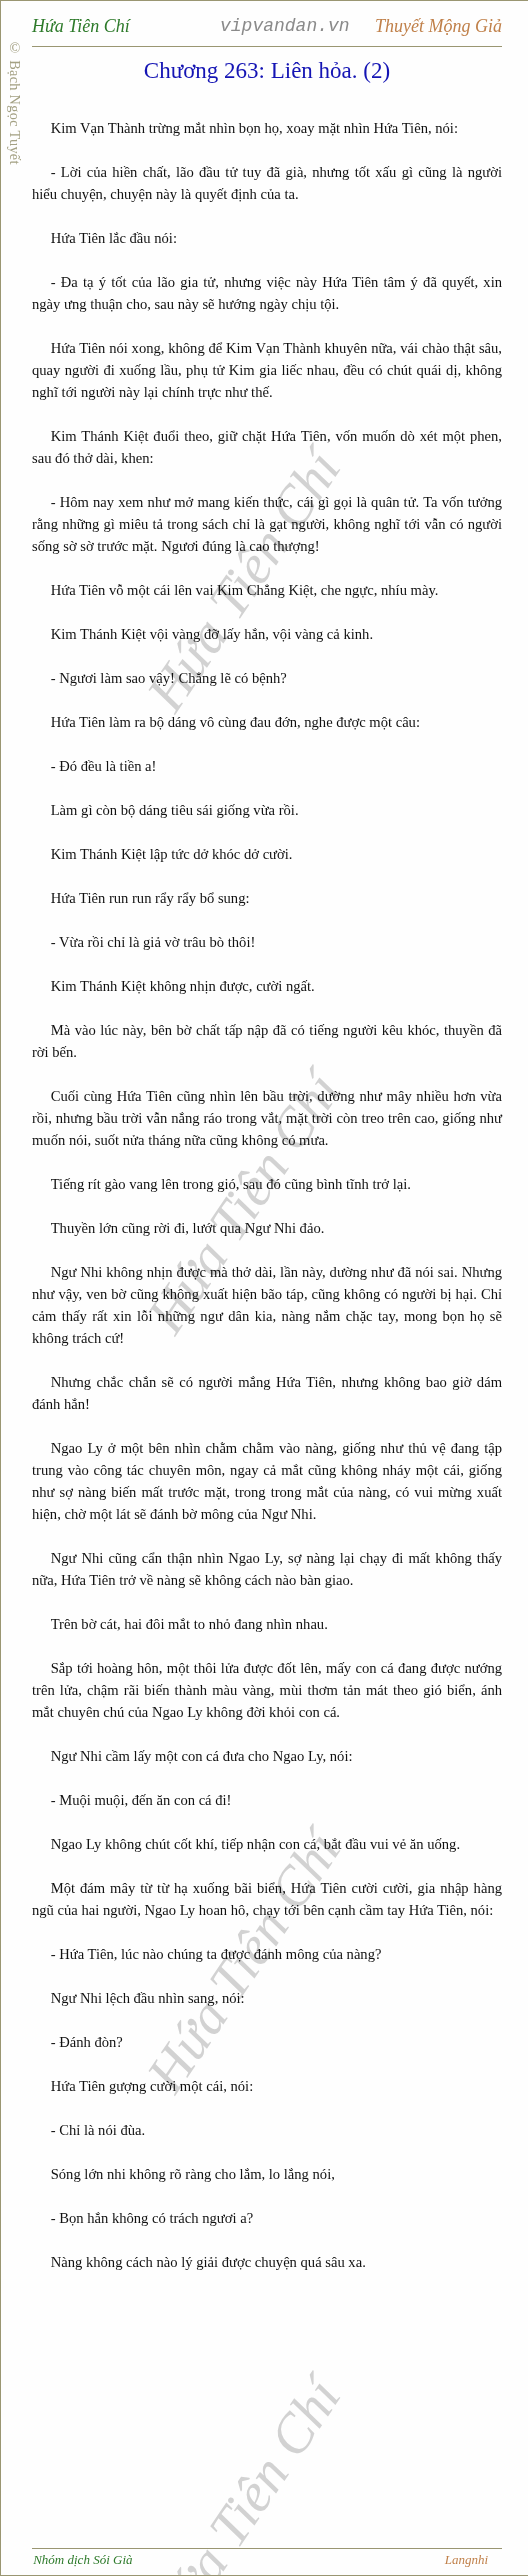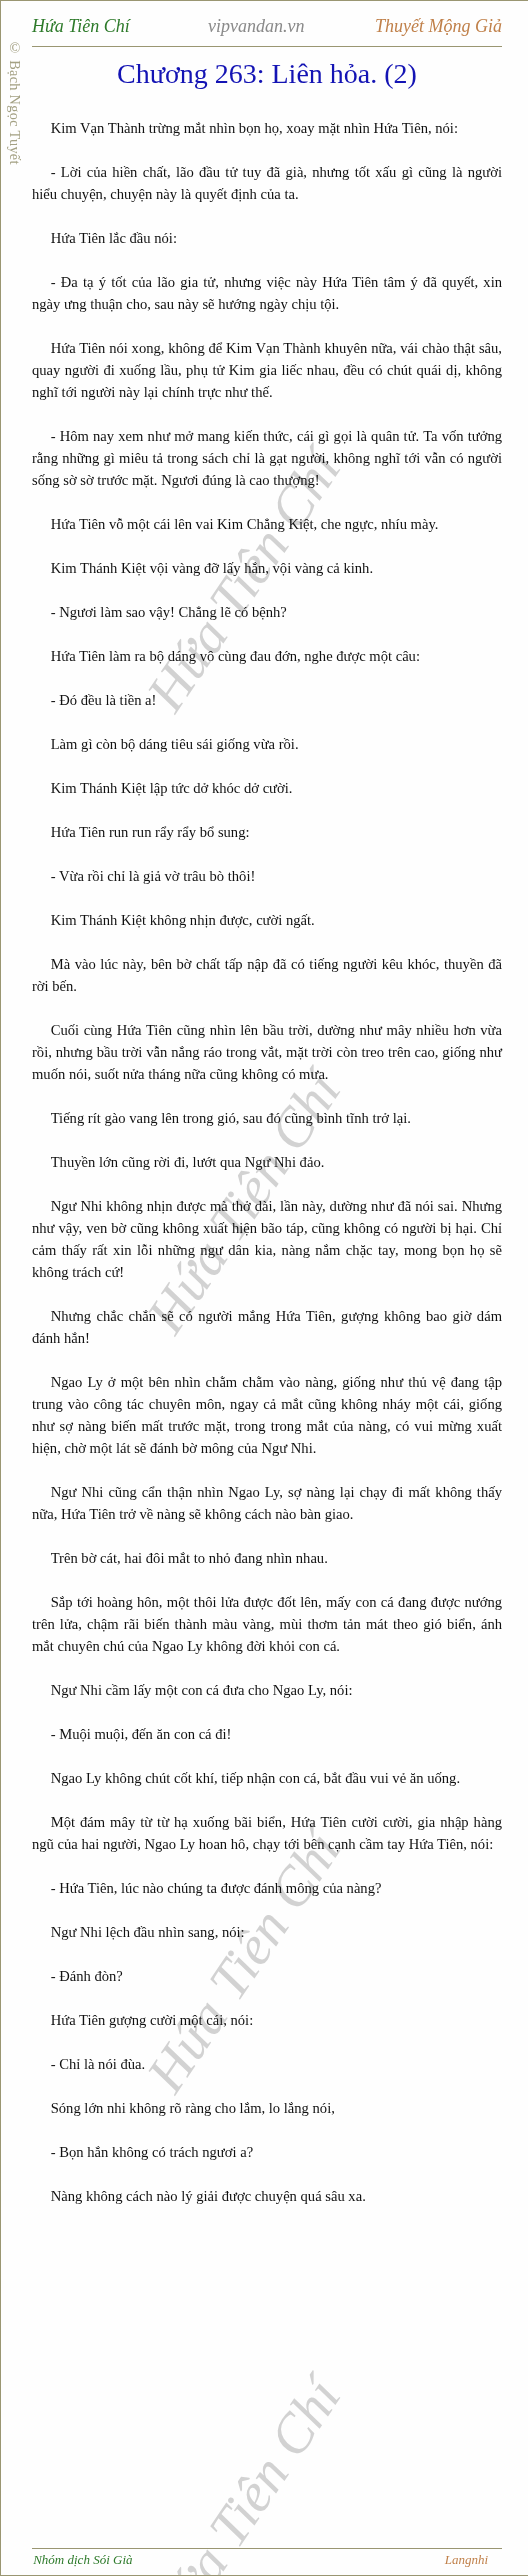--- a/index.html
+++ b/index.html
@@ -14,25 +14,25 @@
     font-family: "Liberation Serif", serif; font-size: 14.3px; color: #a4a184;
     letter-spacing: 0.3px;
   }
   .header {
     position: absolute; left: 31px; top: 8.7px; width: 470px; height: 36px;
     border-bottom: 1.2px solid #9a9672;
     font-family: "Liberation Serif", serif; font-style: italic; font-size: 18px;
   }
   .header span { position: absolute; top: 6.2px; white-space: nowrap; }
   .h-left { left: 0; color: #2d7a2a; }
-  .h-mid { left: 176px; color: #8a8a8a; }
+  .h-mid { left: 188px; color: #8a8a8a; font-family: Liberation Mono, monospace; }
   .h-right { right: 0; color: #c0804a; }
   .chapter-title {
     position: absolute; left: 31px; top: 57px; width: 470px; text-align: center;
-    font-family: "Liberation Serif", serif; font-size: 28px; color: #1414b4;
+    font-family: "Liberation Serif", serif; font-size: 23px; color: #1414b4;
   }
   .body {
     position: absolute; left: 31px; top: 116px; width: 470px;
     font-family: "Liberation Serif", serif; font-size: 14.6px; line-height: 22px; color: #111;
     text-align: justify;
   }
   .body p { margin: 0 0 22px 0; text-indent: 18.7px; }
   .wm {
     position: absolute; font-family: "Liberation Serif", serif; font-style: italic;
     font-size: 55px; color: rgba(150,150,150,0.42); white-space: nowrap;
@@ -66,37 +66,38 @@
   <div class="wm" style="left:93px; top:1170px;">Hứa Tiên Chí</div>
   <div class="wm" style="left:93px; top:1929px;">Hứa Tiên Chí</div>
   <div class="wm" style="left:93px; top:2476px;">Hứa Tiên Chí</div>
 
   <div class="body" id="body">
       <p>Kim Vạn Thành trừng mắt nhìn bọn họ, xoay mặt nhìn Hứa Tiên, nói:</p>
       <p>- Lời của hiền chất, lão đầu tử tuy đã già, nhưng tốt xấu gì cũng là người hiểu chuyện, chuyện này là quyết định của ta.</p>
       <p>Hứa Tiên lắc đầu nói:</p>
       <p>- Đa tạ ý tốt của lão gia tử, nhưng việc này Hứa Tiên tâm ý đã quyết, xin ngày ưng thuận cho, sau này sẽ hướng ngày chịu tội.</p>
       <p>Hứa Tiên nói xong, không để Kim Vạn Thành khuyên nữa, vái chào thật sâu, quay người đi xuống lầu, phụ tử Kim gia liếc nhau, đều có chút quái dị, không nghĩ tới người này lại chính trực như thế.</p>
+      <p>Kim Thánh Kiệt đuổi theo, giữ chặt Hứa Tiên, vốn muốn dò xét một phen, sau đó thở dài, khen:</p>
       <p>- Hôm nay xem như mở mang kiến thức, cái gì gọi là quân tử. Ta vốn tưởng rằng những gì miêu tả trong sách chỉ là gạt người, không nghĩ tới vẫn có người sống sờ sờ trước mặt. Ngươi đúng là cao thượng!</p>
       <p>Hứa Tiên vỗ một cái lên vai Kim Chẳng Kiệt, che ngực, nhíu mày.</p>
       <p>Kim Thánh Kiệt vội vàng đỡ lấy hắn, vội vàng cả kinh.</p>
       <p>- Ngươi làm sao vậy! Chẳng lẽ có bệnh?</p>
       <p>Hứa Tiên làm ra bộ dáng vô cùng đau đớn, nghe được một câu:</p>
       <p>- Đó đều là tiền a!</p>
       <p>Làm gì còn bộ dáng tiêu sái giống vừa rồi.</p>
       <p>Kim Thánh Kiệt lập tức dở khóc dở cười.</p>
       <p>Hứa Tiên run run rẩy rẩy bổ sung:</p>
       <p>- Vừa rồi chỉ là giả vờ trâu bò thôi!</p>
       <p>Kim Thánh Kiệt không nhịn được, cười ngất.</p>
       <p>Mà vào lúc này, bên bờ chất tấp nập đã có tiếng người kêu khóc, thuyền đã rời bến.</p>
       <p>Cuối cùng Hứa Tiên cũng nhìn lên bầu trời, dường như mây nhiều hơn vừa rồi, nhưng bầu trời vẫn nắng ráo trong vắt, mặt trời còn treo trên cao, giống như muốn nói, suốt nửa tháng nữa cũng không có mưa.</p>
       <p>Tiếng rít gào vang lên trong gió, sau đó cũng bình tĩnh trở lại.</p>
       <p>Thuyền lớn cũng rời đi, lướt qua Ngư Nhi đảo.</p>
       <p>Ngư Nhi không nhịn được mà thở dài, lần này, dường như đã nói sai. Nhưng như vậy, ven bờ cũng không xuất hiện bão táp, cũng không có người bị hại. Chỉ cảm thấy rất xin lỗi những ngư dân kia, nàng nắm chặc tay, mong bọn họ sẽ không trách cứ!</p>
-      <p>Nhưng chắc chắn sẽ có người mắng Hứa Tiên, gượng không bao giờ dám đánh hắn!</p>
+      <p>Nhưng chắc chắn sẽ có người mắng Hứa Tiên, nhưng không bao giờ dám đánh hắn!</p>
       <p>Ngao Ly ở một bên nhìn chằm chằm vào nàng, giống như thủ vệ đang tập trung vào công tác chuyên môn, ngay cả mắt cũng không nháy một cái, giống như sợ nàng biến mất trước mặt, trong trong mắt của nàng, có vui mừng xuất hiện, chờ một lát sẽ đánh bờ mông của Ngư Nhi.</p>
       <p>Ngư Nhi cũng cẩn thận nhìn Ngao Ly, sợ nàng lại chạy đi mất không thấy nữa, Hứa Tiên trở về nàng sẽ không cách nào bàn giao.</p>
       <p>Trên bờ cát, hai đôi mắt to nhỏ đang nhìn nhau.</p>
       <p>Sắp tới hoàng hôn, một thôi lửa được đốt lên, mấy con cá đang được nướng trên lửa, chậm rãi biến thành màu vàng, mùi thơm tản mát theo gió biển, ánh mắt chuyên chú của Ngao Ly không đời khỏi con cá.</p>
       <p>Ngư Nhi cầm lấy một con cá đưa cho Ngao Ly, nói:</p>
       <p>- Muội muội, đến ăn con cá đi!</p>
       <p>Ngao Ly không chút cốt khí, tiếp nhận con cá, bắt đầu vui vẻ ăn uống.</p>
       <p>Một đám mây từ từ hạ xuống bãi biển, Hứa Tiên cười cười, gia nhập hàng ngũ của hai người, Ngao Ly hoan hô, chạy tới bên cạnh cầm tay Hứa Tiên, nói:</p>
       <p>- Hứa Tiên, lúc nào chúng ta được đánh mông của nàng?</p>
       <p>Ngư Nhi lệch đầu nhìn sang, nói:</p>

